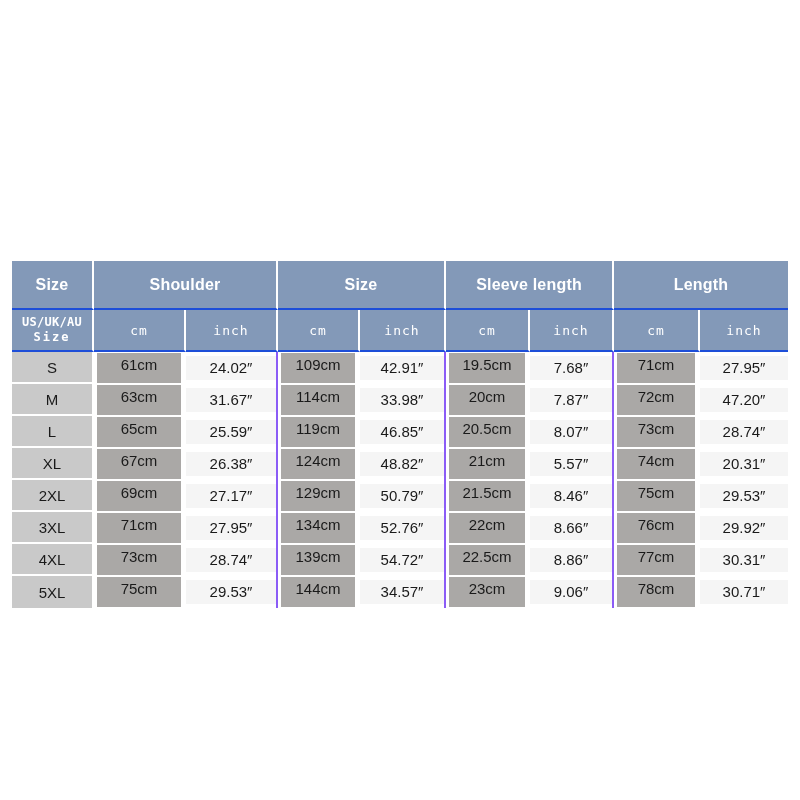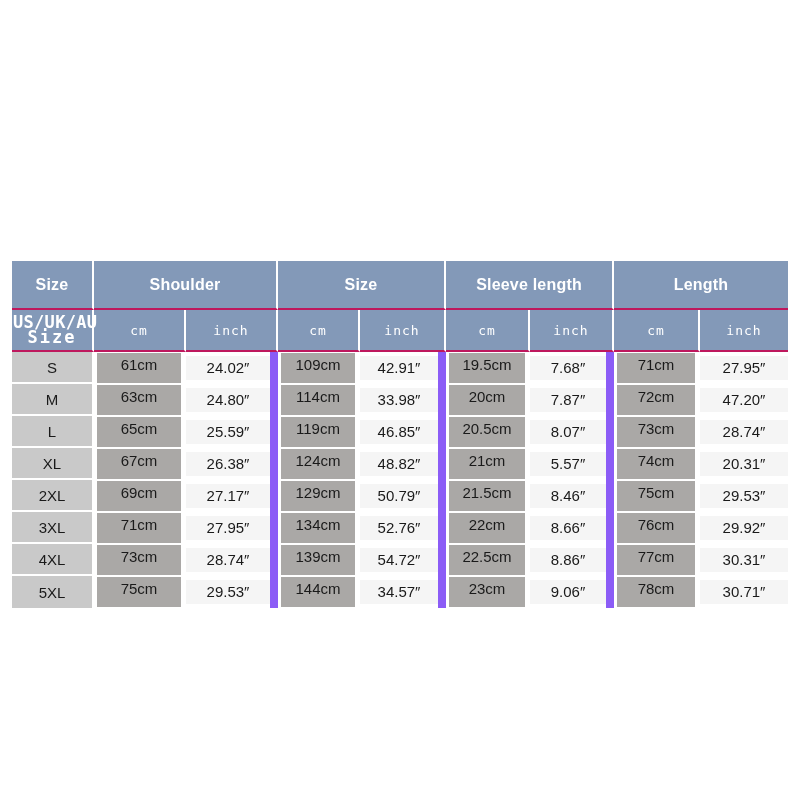--- a/index.html
+++ b/index.html
@@ -28,39 +28,39 @@
     table-layout: fixed;
   }
 
   
   .hdr-group, .hdr-sub, .hdr-sizecol {
     background: #8399b8;
     color: #ffffff;
     text-align: center;
     vertical-align: middle;
     border-right: 2px solid #ffffff;
-    border-bottom: 2px solid #be185d;
+    border-bottom: 2px solid #1d4ed8;
   }
   .hdr-group {
     height: 45px;
     font-size: 16px;
     font-weight: bold;
     letter-spacing: .2px;
   }
   .hdr-sub {
     height: 38px;
     font-family: "DejaVu Sans Mono", "Liberation Mono", monospace;
     font-size: 13px;
     font-weight: normal;
     letter-spacing: 1px;
   }
   .hdr-sizecol {
     height: 38px;
     font-family: "DejaVu Sans Mono", "Liberation Mono", monospace;
-    font-size: 17px;
+    font-size: 12px;
     font-weight: bold;
     line-height: 15px;
     letter-spacing: .3px;
   }
   .hdr-sizecol .l2 { letter-spacing: 2px; }
 
   
   td.cell {
     height: 26px;
     text-align: center;
@@ -87,21 +87,21 @@
   td.c-cm > span {
     display: block;
     background: #aaa8a6;
     line-height: 24px;
     height: 30px;
   }
 
   
   td.c-inch {
     background: #ffffff;
-    border-right: 8px solid #8b5cf6;
+    border-right: 2px solid #8b5cf6;
     padding: 1px 0;
   }
   td.c-inch > span {
     display: block;
     background: #f5f5f5;
     line-height: 24px;
     height: 24px;
   }
 
   td.last-col { border-right: none; }
@@ -175,21 +175,21 @@
           <td class="cell c-inch last-col">
             <span>27.95″</span>
           </td>
         </tr>
         <tr>
           <td class="cell c-size">M</td>
           <td class="cell c-cm">
             <span>63cm</span>
           </td>
           <td class="cell c-inch">
-            <span>24.80″</span>
+            <span>31.67″</span>
           </td>
           <td class="cell c-cm">
             <span>114cm</span>
           </td>
           <td class="cell c-inch">
             <span>33.98″</span>
           </td>
           <td class="cell c-cm">
             <span>20cm</span>
           </td>

